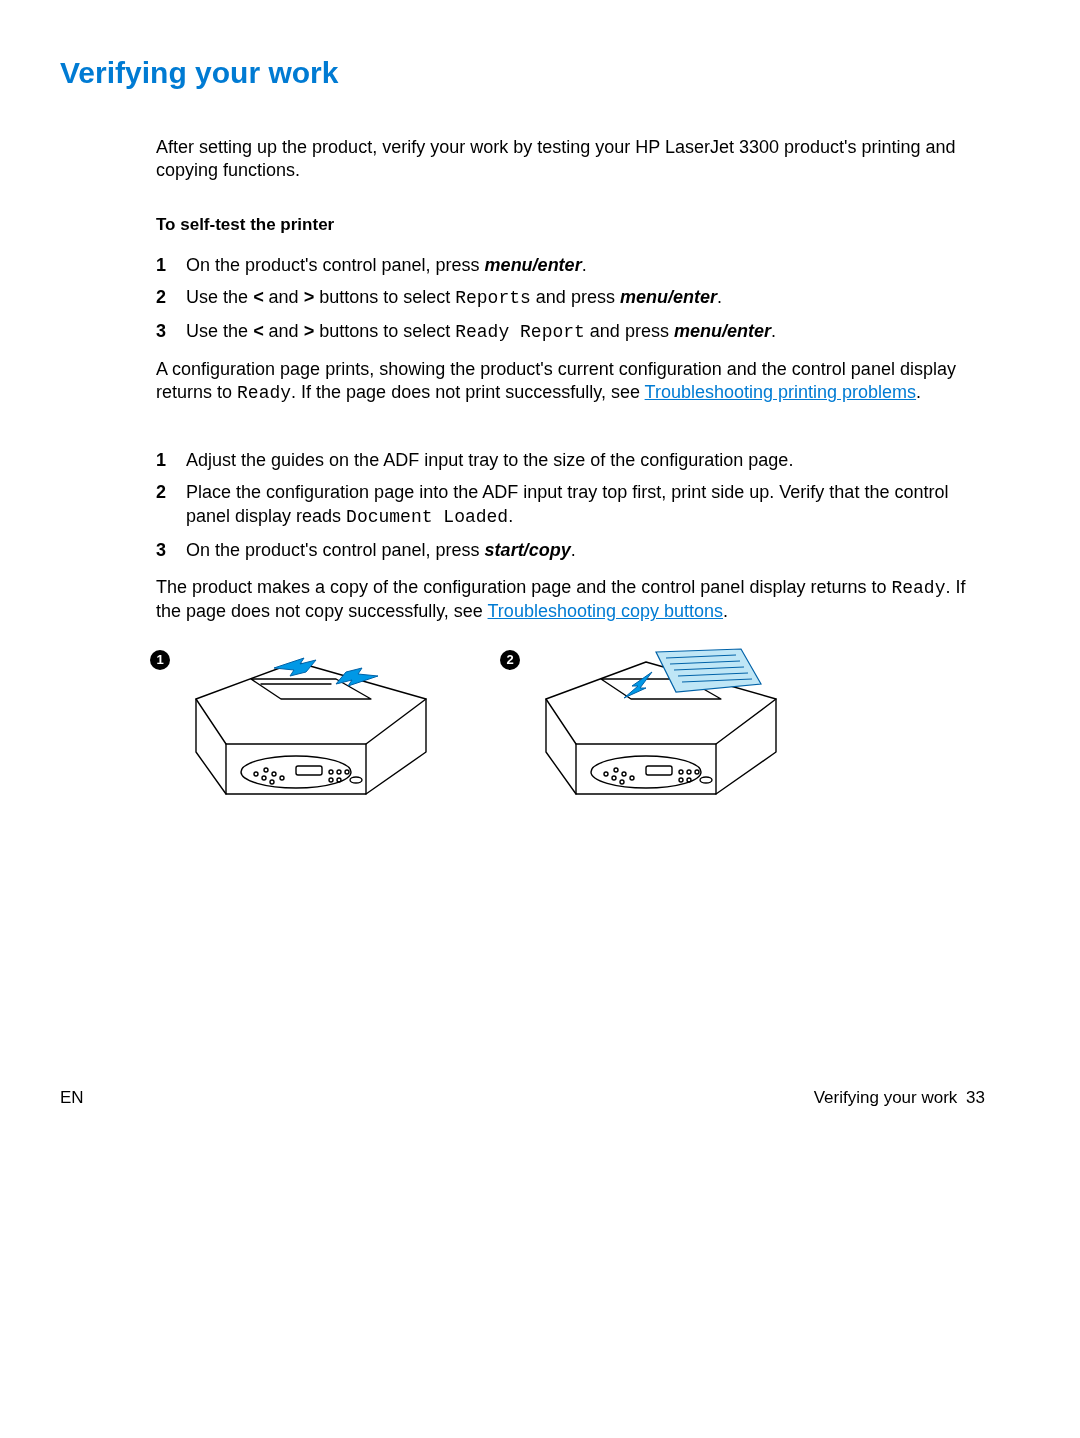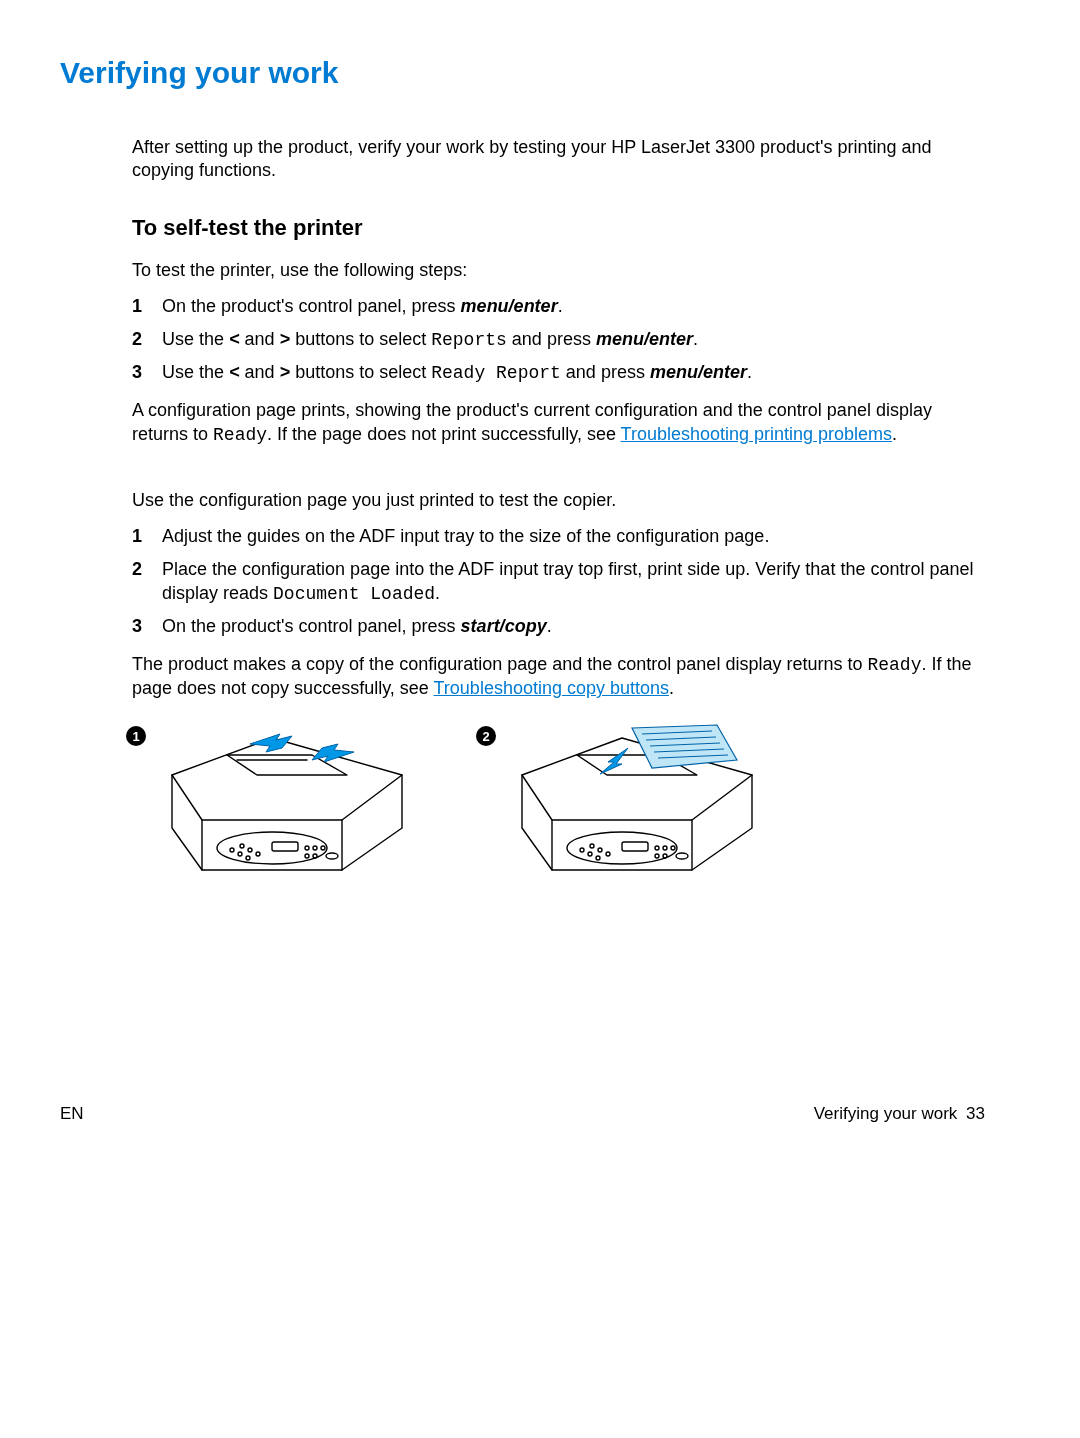--- a/index.html
+++ b/index.html
@@ -1,46 +1,45 @@
 <!DOCTYPE html>
 <html><head>
 <meta charset="utf-8">
 <style>
   * { box-sizing: border-box; margin: 0; padding: 0; }
   html, body { width: 1080px; height: 1438px; background: #fff; font-family: Arial, Helvetica, sans-serif; color: #000; }
   .page { position: relative; width: 1080px; height: 1156px; padding: 56px 90px 60px 60px; }
   h1.title { color: #007bd3; font-size: 30px; font-weight: bold; margin-bottom: 46px; }
-  .content { margin-left: 72px; margin-right: 0; }
+  .content { margin-left: 96px; margin-right: 0; }
   .intro { font-size: 18px; line-height: 1.25; margin-bottom: 34px; }
-  h2.subhead { font-size: 22px; font-weight: bold; margin-bottom: 18px; }
+  h2.subhead { font-size: 17px; font-weight: bold; margin-bottom: 18px; }
   .para { font-size: 18px; line-height: 1.3; margin-bottom: 12px; }
   ol.steps { list-style: none; margin-bottom: 14px; }
   ol.steps li { font-size: 18px; line-height: 1.35; margin-bottom: 8px; position: relative; padding-left: 30px; }
   ol.steps li .num { position: absolute; left: 0; font-weight: bold; }
   .mono { font-family: "Courier New", Courier, monospace; }
   .bold { font-weight: bold; font-style: italic; }
   a.link { color: #007bd3; text-decoration: underline; }
   .figures { display: flex; gap: 50px; margin-top: 20px; }
   .figure { position: relative; width: 300px; height: 170px; }
   .badge { position: absolute; left: -6px; top: 6px; width: 20px; height: 20px; border-radius: 50%; background: #000; color: #fff; font-size: 13px; font-weight: bold; display: flex; align-items: center; justify-content: center; }
-  .footer { position: absolute; bottom: 32px; left: 60px; right: 95px; display: flex; justify-content: space-between; font-size: 17px; }
+  .footer { position: absolute; bottom: 48px; left: 60px; right: 95px; display: flex; justify-content: space-between; font-size: 17px; }
   .section-gap { height: 30px; }
   svg { display: block; }
 </style>
 </head>
 <body>
 
 <div class="page">
   <h1 class="title">Verifying your work</h1>
 
   <div class="content">
     <p class="intro">After setting up the product, verify your work by testing your HP LaserJet 3300 product's printing and copying functions.</p>
 
     <h2 class="subhead">To self-test the printer</h2>
-    <p class="para">To test the printer, use the following steps:</p>
 
     <ol class="steps">
       <li>
         <span class="num">1</span>
         <span>On the product's control panel, press </span><span class="bold">menu/enter</span><span>.</span>
       </li>
       <li>
         <span class="num">2</span>
         <span>Use the </span><span class="bold">&lt;</span><span> and </span><span class="bold">&gt;</span><span> buttons to select </span><span class="mono">Reports</span><span> and press </span><span class="bold">menu/enter</span><span>.</span>
       </li>
@@ -49,21 +48,20 @@
         <span>Use the </span><span class="bold">&lt;</span><span> and </span><span class="bold">&gt;</span><span> buttons to select </span><span class="mono">Ready Report</span><span> and press </span><span class="bold">menu/enter</span><span>.</span>
       </li>
     </ol>
 
     <p class="para">
       <span>A configuration page prints, showing the product's current configuration and the control panel display returns to </span><span class="mono">Ready</span><span>. If the page does not print successfully, see </span><a class="link">Troubleshooting printing problems</a><span>.</span>
     </p>
 
     <div class="section-gap"></div>
 
-    <p class="para">Use the configuration page you just printed to test the copier.</p>
 
     <ol class="steps">
       <li>
         <span class="num">1</span>
         <span>Adjust the guides on the ADF input tray to the size of the configuration page.</span>
       </li>
       <li>
         <span class="num">2</span>
         <span>Place the configuration page into the ADF input tray top first, print side up. Verify that the control panel display reads </span><span class="mono">Document Loaded</span><span>.</span>
       </li>

